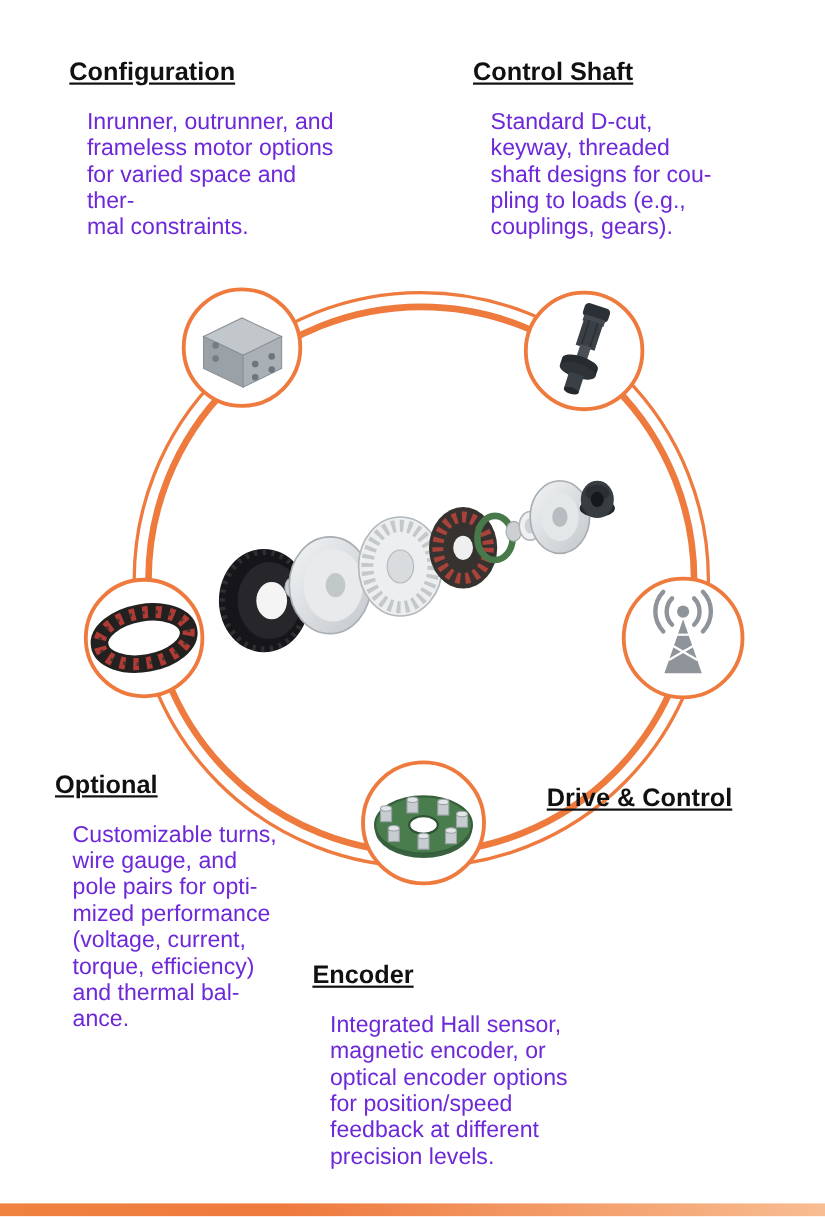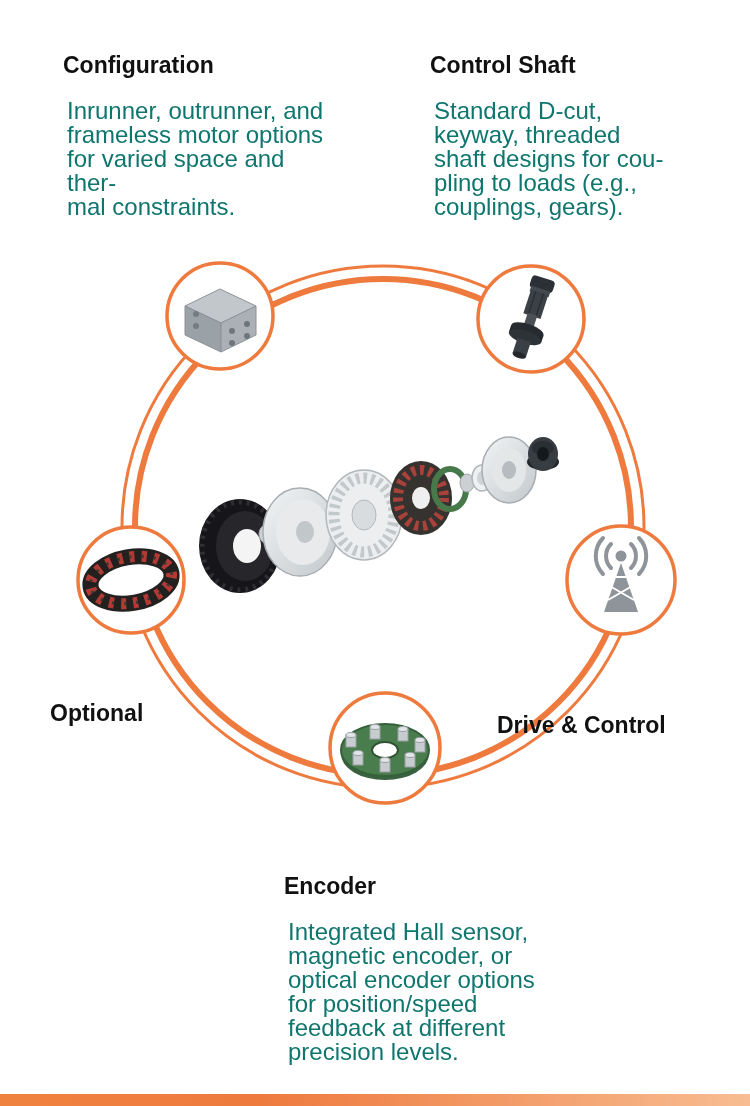--- a/index.html
+++ b/index.html
@@ -11,26 +11,27 @@
     overflow:hidden;
   }
   .diagram-svg { position:absolute; left:0; top:0; }
   .section { position:absolute; }
   .section h3 {
     margin:0 0 19px 0;
     font-size:23px;
     line-height:30px;
     font-weight:700;
     color:#111111;
+    text-decoration:underline;
   }
   .section p {
-    margin:4px;
-    font-size:24px;
+    margin:16px;
+    font-size:21px;
     line-height:24px;
-    color:#0f766e;
+    color:#6d28d9;
     white-space:pre-line;
   }
   .sec-configuration { left:63px;  top:50px;  width:270px; }
   .sec-output-shaft  { left:430px; top:50px;  width:250px; }
   .sec-winding       { left:50px;  top:698px; width:240px; }
   .sec-encoder       { left:284px; top:871px; width:260px; }
   .sec-drive-control { left:497px; top:710px; width:225px; }
   .footer-bar {
     position:absolute; left:0; bottom:0;
     width:750px; height:12px;
@@ -216,20 +217,28 @@
     <h3>Control Shaft</h3>
     <p>Standard D-cut,
 keyway, threaded
 shaft designs for cou-
 pling to loads (e.g.,
 couplings, gears).</p>
   </div>
 
   <div class="section sec-winding">
     <h3>Optional</h3>
+    <p>Customizable turns,
+wire gauge, and
+pole pairs for opti-
+mized performance
+(voltage, current,
+torque, efficiency)
+and thermal bal-
+ance.</p>
   </div>
 
   <div class="section sec-encoder">
     <h3>Encoder</h3>
     <p>Integrated Hall sensor,
 magnetic encoder, or
 optical encoder options
 for position/speed
 feedback at different
 precision levels.</p>

